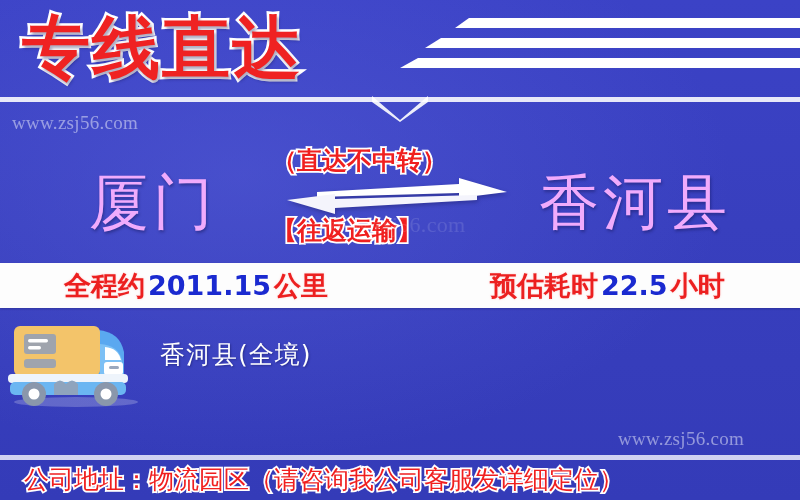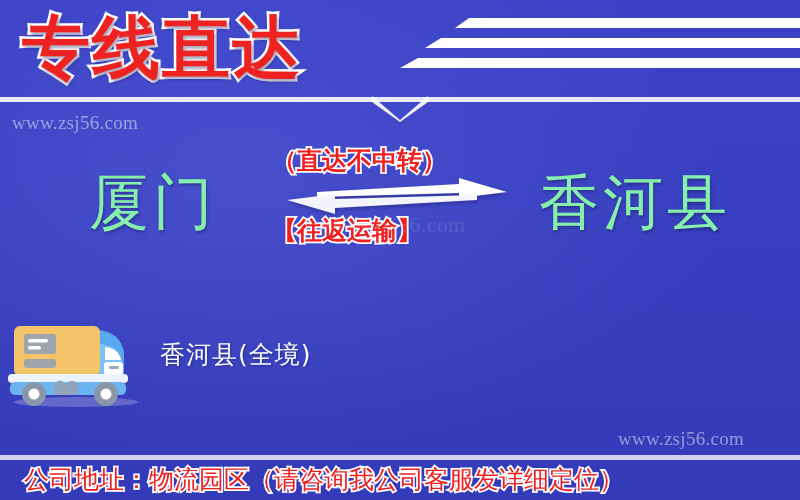--- a/index.html
+++ b/index.html
@@ -112,21 +112,21 @@
     position: absolute;
     left: 0; top: 150px;
     width: 800px; height: 108px;
   }
   .city {
     position: absolute;
     top: 0;
     width: 270px;
     height: 104px;
     line-height: 104px;
-    color: #86efac;
+    color: #f0abfc;
     font-size: 60px;
     font-weight: normal;
     letter-spacing: 4px;
     text-align: center;
     text-shadow: 1px 2px 3px rgba(15,15,70,0.4);
   }
   .city-from { left: 18px; }
   .city-to   { left: 500px; }
 
   .mid {
@@ -278,20 +278,29 @@
       </svg>
 
       <div class="mid-bottom">【往返运输】</div>
     </div>
 
     <div class="city city-to">香河县</div>
   </div>
 
   <div class="wm wm-mid">www.zsj56.com</div>
 
+  <div class="stats">
+    <div class="stat stat-distance">
+      <span>全程约</span><span class="num">2011.15</span><span>公里</span>
+    </div>
+
+    <div class="stat stat-time">
+      <span>预估耗时</span><span class="num">22.5</span><span>小时</span>
+    </div>
+  </div>
 
   <div class="truckrow">
 
     <div class="truck">
       <svg width="140" height="96" viewBox="0 0 140 96" xmlns="http://www.w3.org/2000/svg">
 
         <ellipse cx="70" cy="88" rx="62" ry="5" fill="rgba(255,255,255,0.22)"></ellipse>
 
         <path d="M92 16 q22 2 26 22 l0 30 l-30 0 l0 -52 z" fill="#5aa8f0"></path>
 

